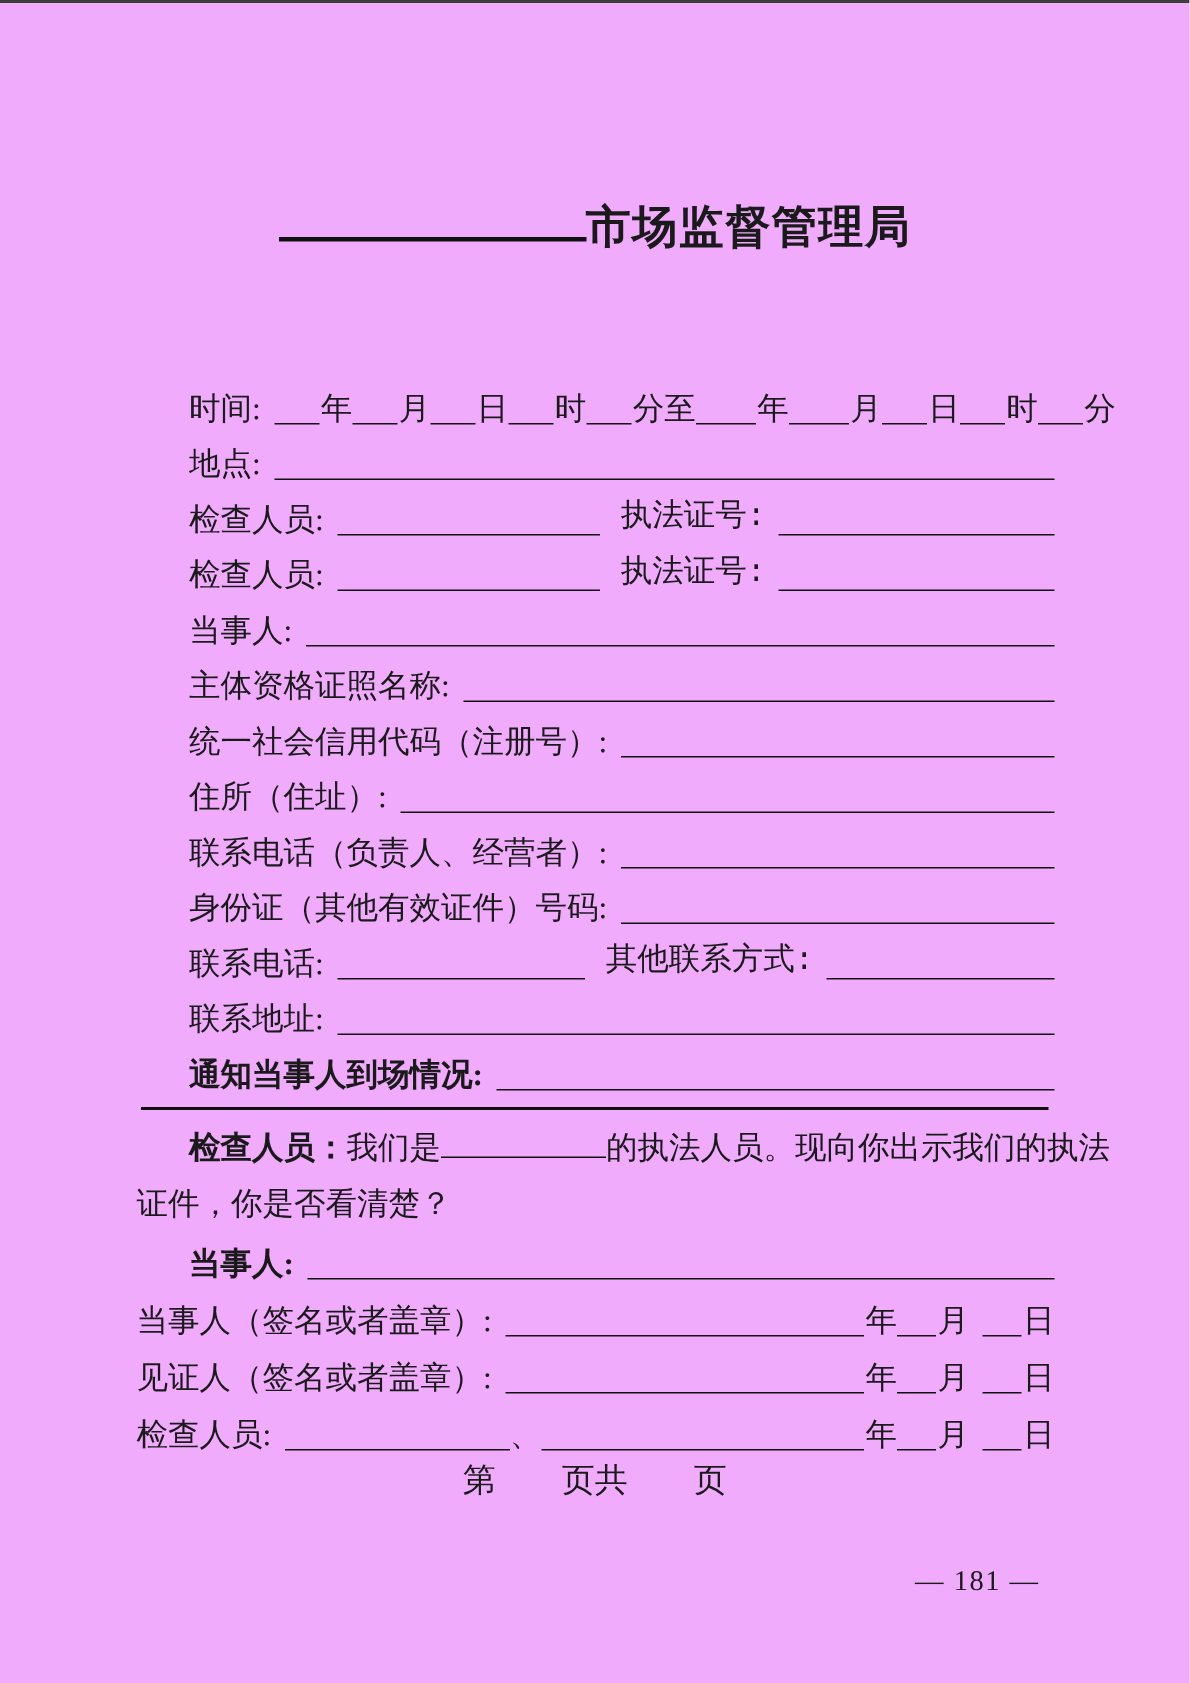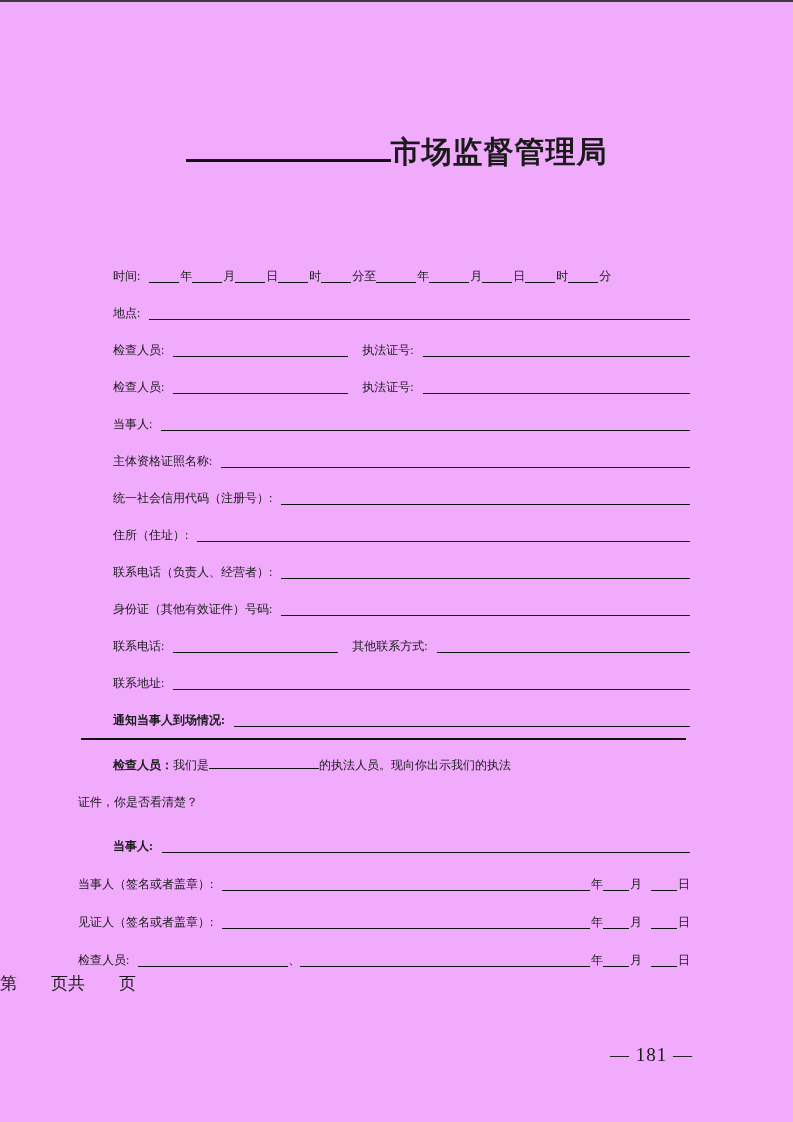--- a/index.html
+++ b/index.html
@@ -30,37 +30,37 @@
   .title-blank {
     display: inline-block;
     width: 205px;
     border-bottom: 3px solid #111;
     vertical-align: baseline;
   }
 
   
   .content {
     position: absolute;
-    left: 78px;
+    left: 91px;
     top: 249px;
     width: 612px;
-    font-size: 12px;
+    font-size: 21px;
   }
   .row {
     display: flex;
     align-items: flex-end;
     height: 37px;
     padding-bottom: 5px;
     box-sizing: border-box;
     white-space: nowrap;
   }
   .row.sig { height: 38px; }
   .indent { padding-left: 35px; }
   .lbl { flex: 0 0 auto; line-height: 1.05; padding-right: 9px; }
-  .lbl2 { flex: 0 0 auto; line-height: 1.05; padding: 0 9px 0 14px; }
+  .lbl2 { flex: 0 0 auto; line-height: 1.05; padding: 0 9px 0 14px; font-family: Liberation Mono, monospace; }
   .bold-label { font-weight: bold; }
   .unit { flex: 0 0 auto; line-height: 1.05; padding-left: 1px; }
   .sep { flex: 0 0 auto; line-height: 1.05; }
   .blank {
     border-bottom: 1.6px solid #111;
     height: 0;
     flex: 0 0 auto;
   }
   .grow { flex: 1 1 auto; }
   .b1 { width: 30px; }
@@ -89,21 +89,22 @@
     width: 110px;
     border-bottom: 1.6px solid #111;
   }
 
   
   .page-counter {
     position: absolute;
     top: 970px;
     left: 0;
     width: 100%;
-    font-size: 17px;
+    text-align: center;
+    font-size: 22px;
   }
   .page-number {
     position: absolute;
     top: 1042px;
     right: 100px;
     font-size: 19px;
     letter-spacing: 1px;
   }
 </style>
 </head>

